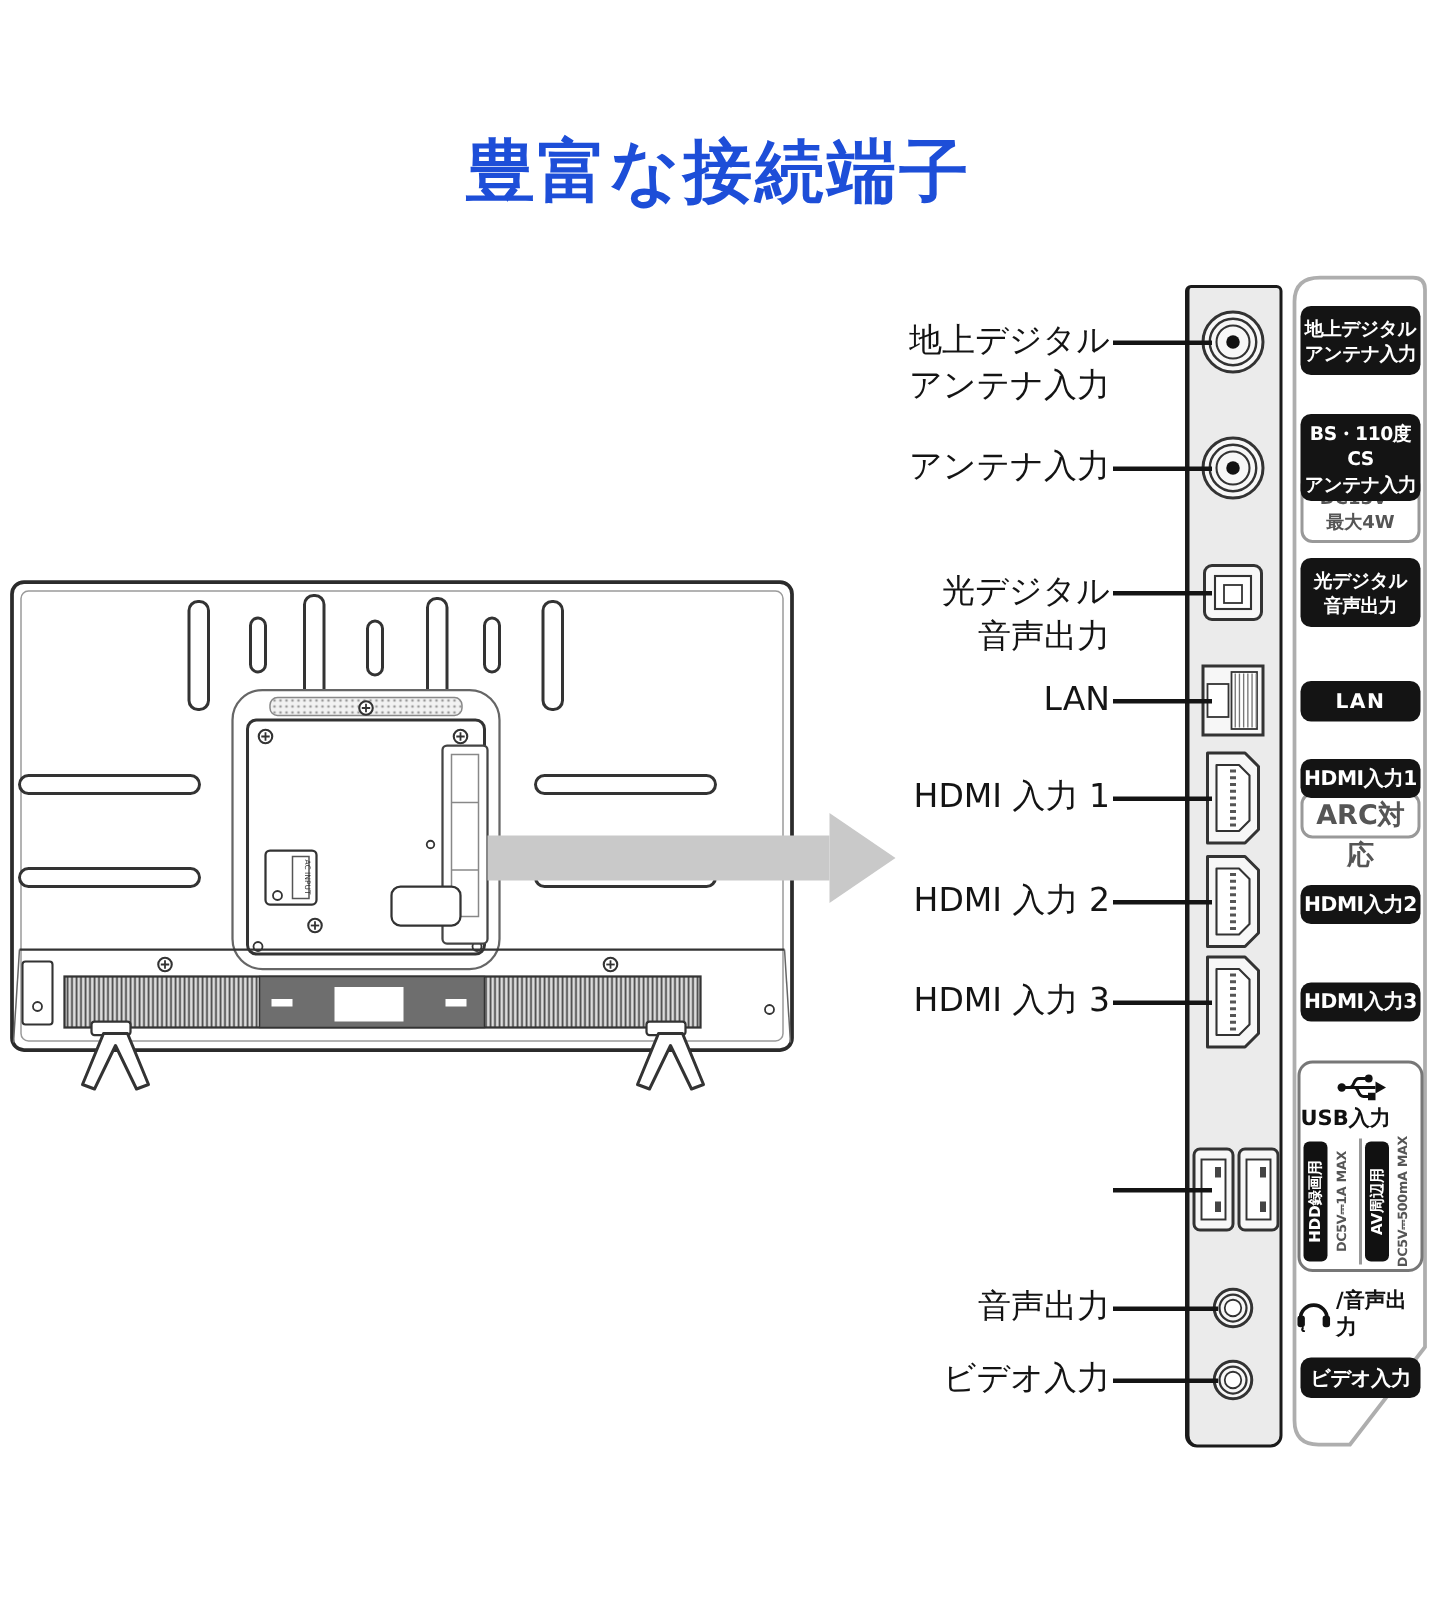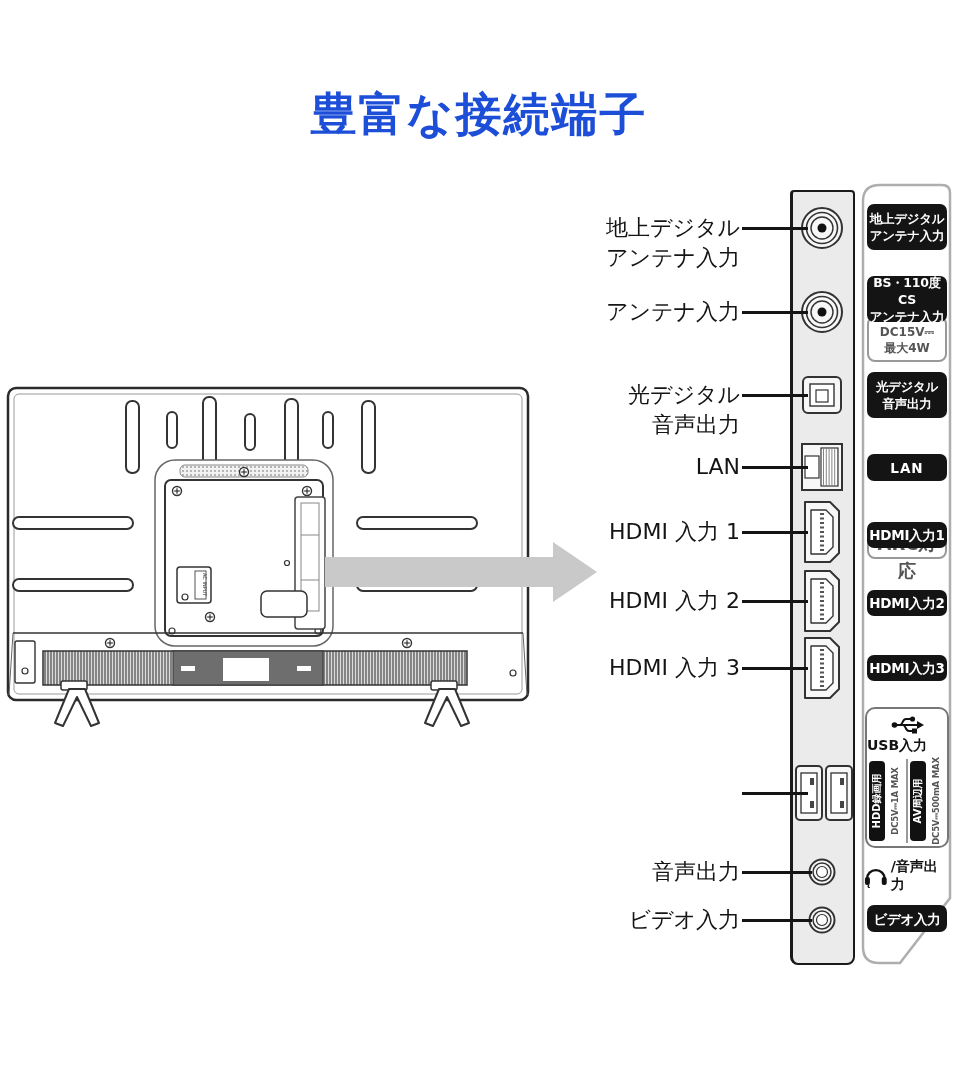--- a/index.html
+++ b/index.html
@@ -282,40 +282,40 @@
 <div class="badge" style="top:204px;height:46px">
   <div>地上デジタル</div>
   <div>アンテナ入力</div>
 </div>
 
 <div class="unit" style="left:867px;top:276px;width:80px">
   <div class="note-box" style="left:0;top:40px;height:36px;padding-top:6px;font-size:12px;line-height:16px">
     <div>DC15V⎓</div>
     <div>最大4W</div>
   </div>
-  <div class="badge" style="left:0;top:0;height:46px">
+  <div class="badge" style="left:0;top:0;height:58px">
     <div>BS・110度CS</div>
     <div>アンテナ入力</div>
   </div>
 </div>
 
 <div class="badge" style="top:372px;height:46px">
   <div>光デジタル</div>
   <div>音声出力</div>
 </div>
 
 <div class="badge one" style="top:454px;height:27px;letter-spacing:1px">
   <div>LAN</div>
 </div>
 
 <div class="unit" style="left:867px;top:506px;width:80px">
   <div class="note-box" style="left:0;top:22px;height:27px;line-height:27px;font-size:18px">
     <div>ARC対応</div>
   </div>
-  <div class="badge one" style="left:0;top:16px;height:26px">
+  <div class="badge one" style="left:0;top:0;height:26px">
     <div>HDMI入力1</div>
   </div>
 </div>
 
 <div class="badge one" style="top:590px;height:26px">
   <div>HDMI入力2</div>
 </div>
 <div class="badge one" style="top:655px;height:26px">
   <div>HDMI入力3</div>
 </div>

